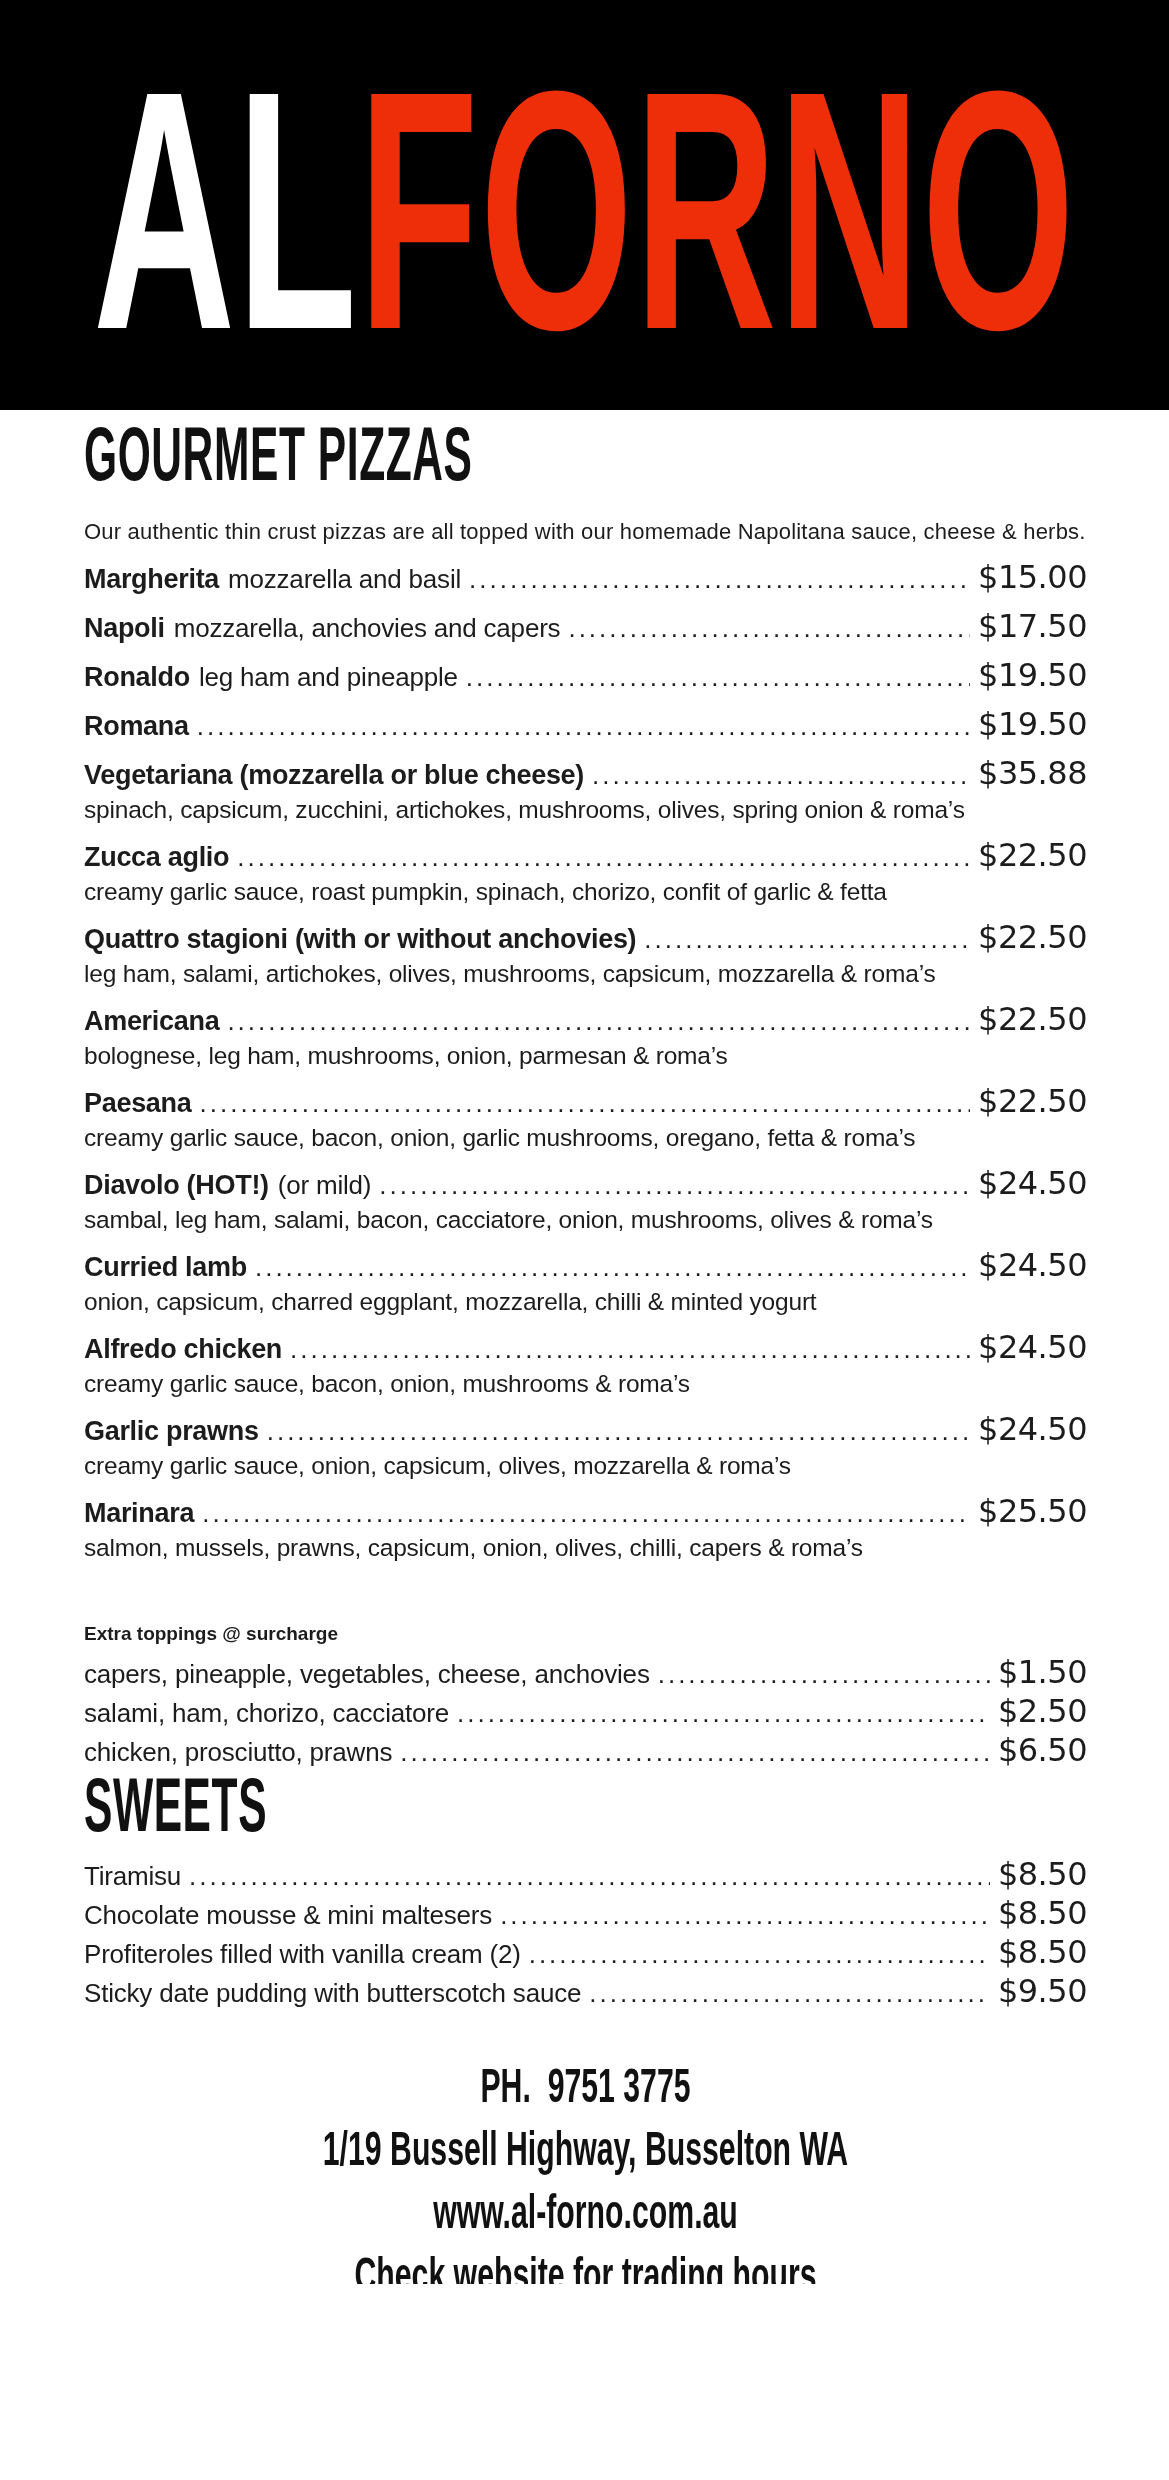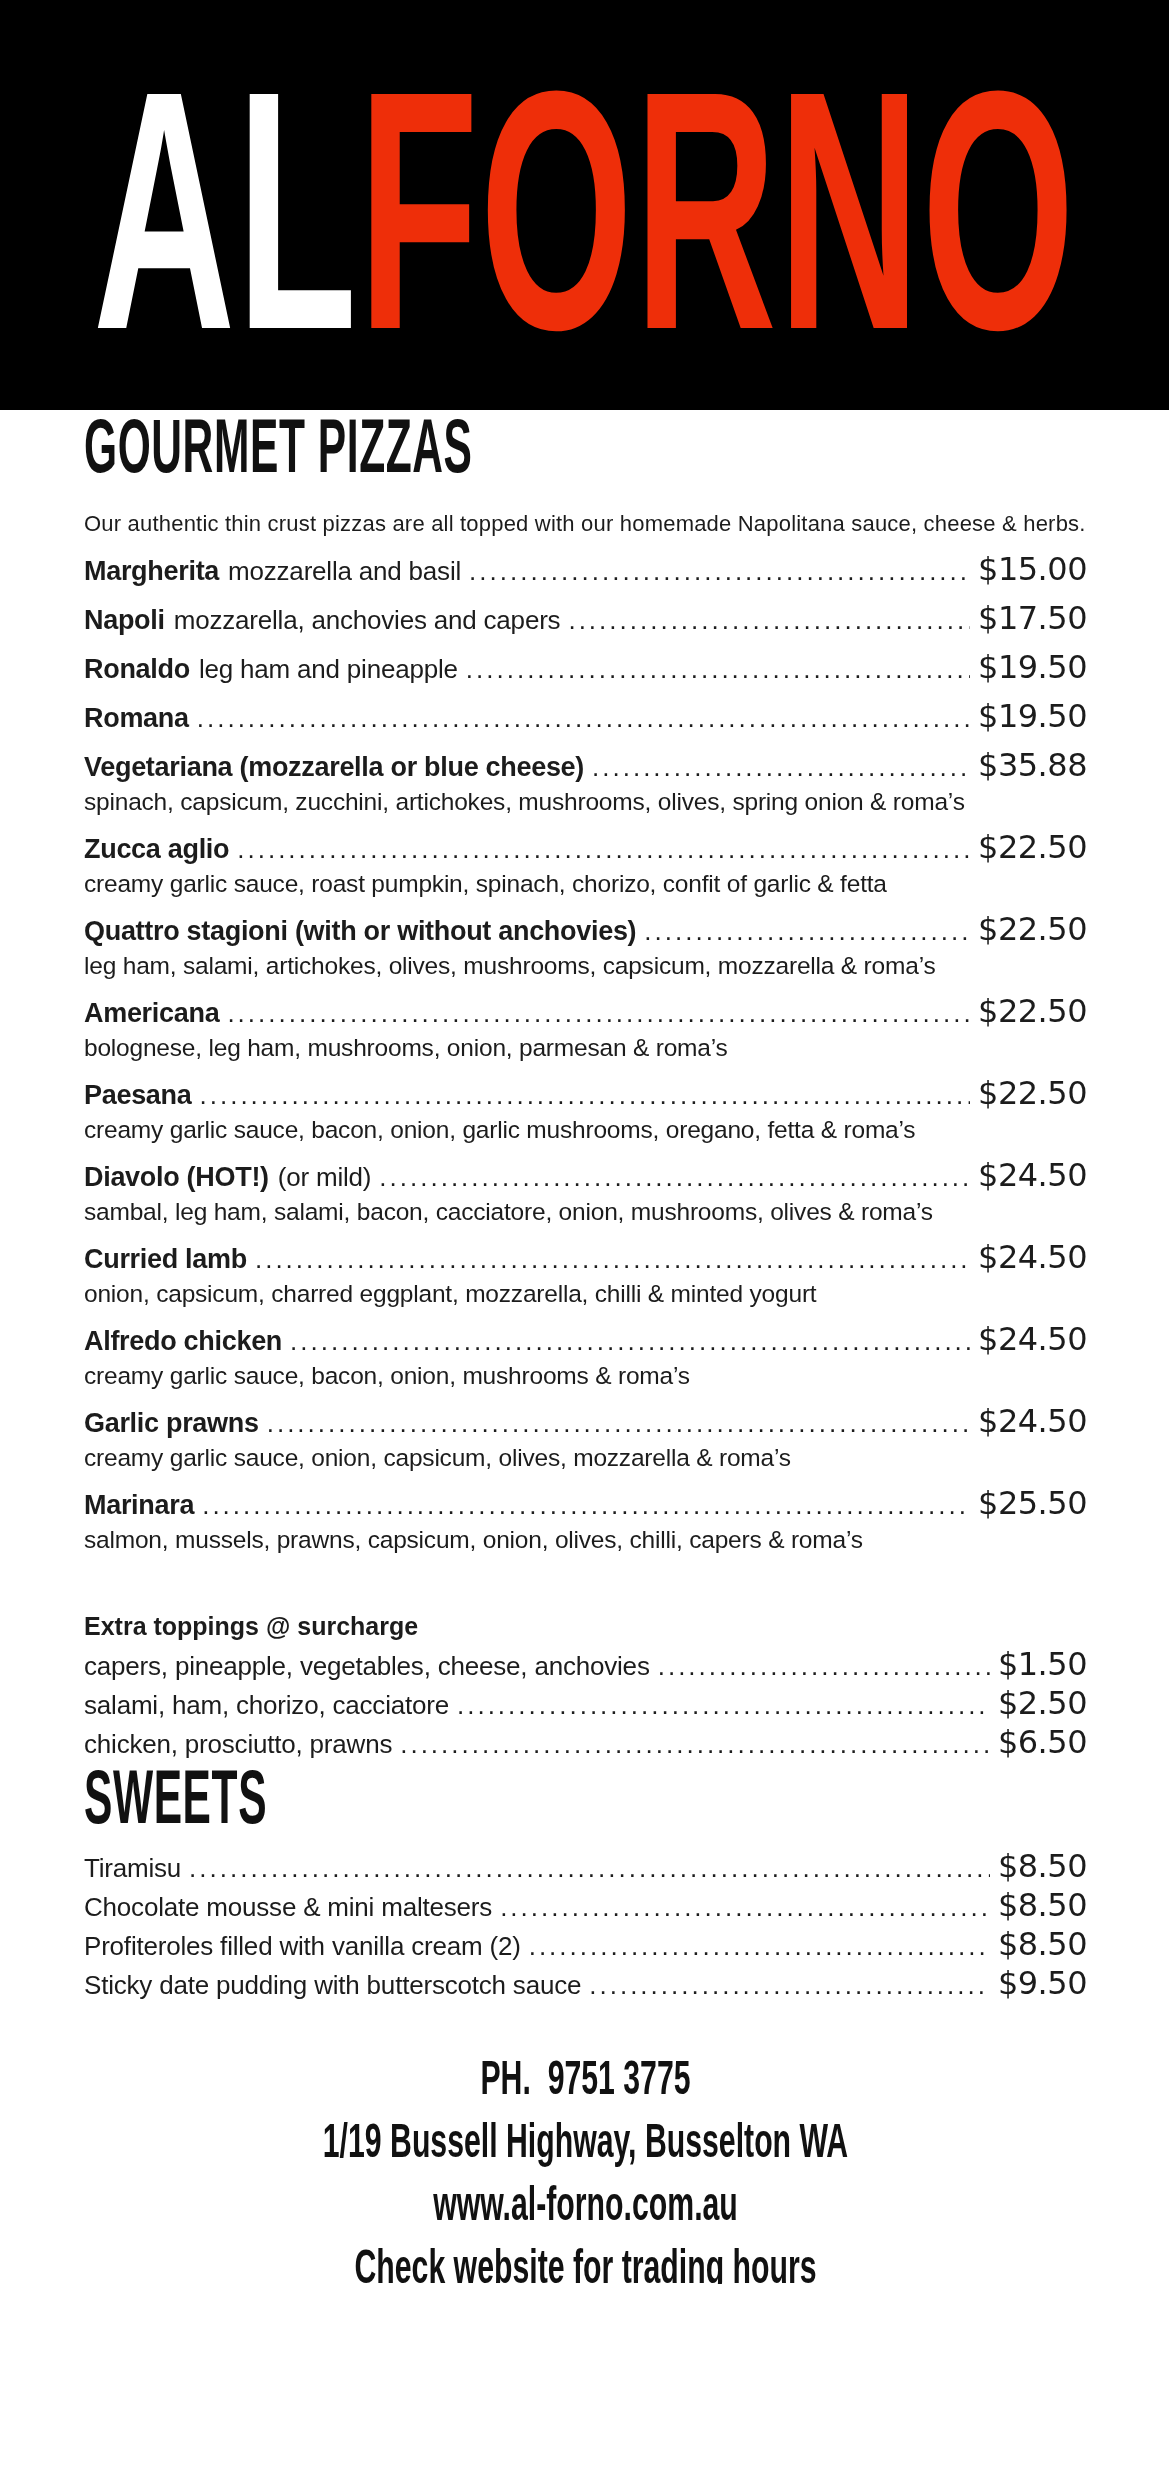--- a/index.html
+++ b/index.html
@@ -21,21 +21,21 @@
   .logo{
     font-size:340px;font-weight:bold;line-height:1;
     letter-spacing:2px;white-space:nowrap;
     transform:scaleX(0.58);transform-origin:50% 50%;
     padding-top:10px;
   }
   .logo .al{color:#ffffff;}
   .logo .forno{color:#ee2e09;}
 
   
-  .content{padding:0 82px 0 84px;}
+  .content{padding:8px 82px 0 84px;}
 
   h1.display{
     font-size:76px;font-weight:bold;color:#111;
     margin:0;line-height:0.95;letter-spacing:1px;
     transform:scaleX(0.56);transform-origin:0 100%;
     white-space:nowrap;
   }
   .pizzas-title{margin-top:86px;}
   .sweets-title{margin-top:58px;}
 
@@ -64,21 +64,21 @@
   .price{
     font-family:"DejaVu Sans", sans-serif;
     font-size:32px;white-space:nowrap;letter-spacing:-0.5px;
   }
   .sub{
     font-size:24.5px;line-height:31px;margin-top:2px;
     letter-spacing:-0.2px;white-space:nowrap;
   }
 
   .extras{margin-top:54px;}
-  .extras-title{font-size:25px;font-weight:bold;margin:0 0 4px 0;line-height:34px;}
+  .extras-title{font-size:19px;font-weight:bold;margin:0 0 4px 0;line-height:34px;}
   .extras .item{margin-top:3px;}
 
   .sweets-list{margin-top:16px;}
   .sweets-list .item{margin-top:3px;}
 
   
   .footer{margin-top:52px;text-align:center;}
   .footer-line{
     font-size:48px;font-weight:bold;color:#111;
     line-height:1.0;margin-bottom:15px;

